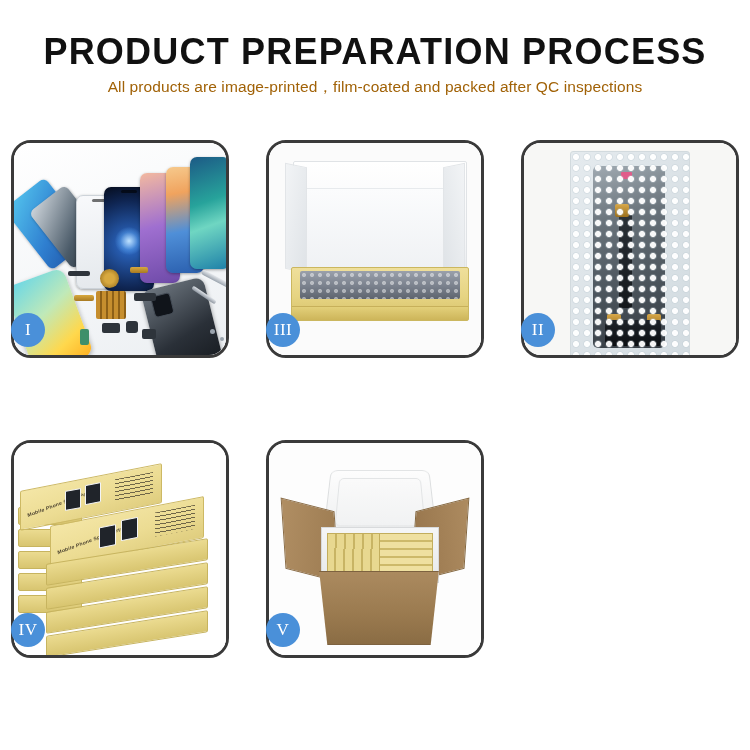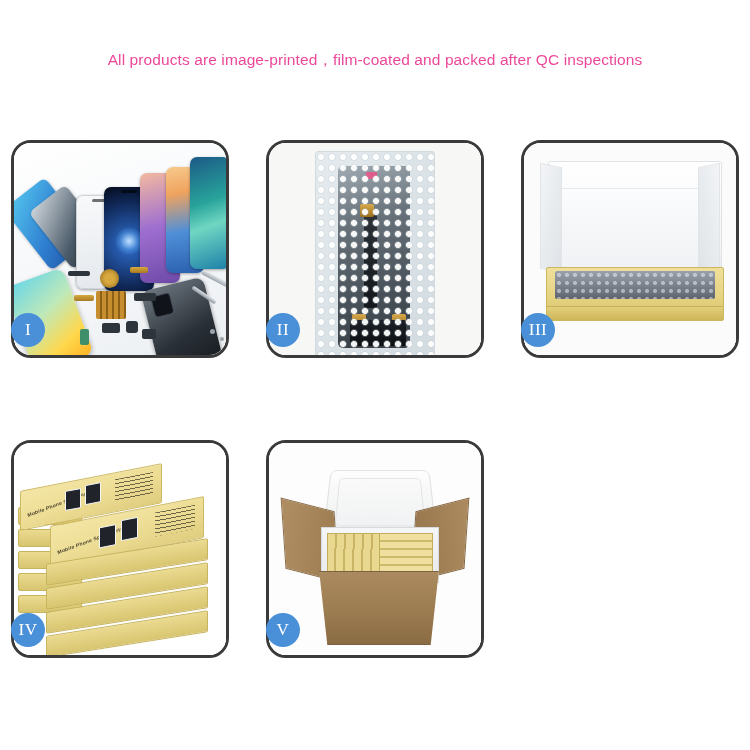--- a/index.html
+++ b/index.html
@@ -28,22 +28,22 @@
     letter-spacing: 1.2px;
     color: #111111;
     margin: 0;
     line-height: 44px;
     white-space: nowrap;
   }
   .page-subtitle {
     font-family: "Liberation Sans", sans-serif;
     font-size: 15.5px;
     font-weight: normal;
-    color: #ec4899;
-    margin: 20px 0 0 0;
+    color: #a16207;
+    margin: 3px 0 0 0;
     line-height: 20px;
     letter-spacing: 0.1px;
     white-space: nowrap;
   }
 
   
   .grid {
     position: absolute;
     top: 140px;
     left: 11px;
@@ -238,20 +238,21 @@
              background:#9a7c4f; transform: rotate(8deg); opacity:.9;}
   .tapeTab2{ position:absolute; left:80px; top:154px; width:11px; height:20px;
              background:#9a7c4f; transform: rotate(8deg); opacity:.9;}
   .seam6 { position:absolute; left:60px; top:34px; width:1px; height:52px;
              background:rgba(120,96,60,.5); transform: rotate(-22deg); }
 </style>
 </head>
 <body>
 
 <div class="header">
+  <h1 class="page-title">PRODUCT PREPARATION PROCESS</h1>
   <p class="page-subtitle">All products are image-printed，film-coated and packed after QC inspections</p>
 </div>
 
 <div class="grid">
 
   <div class="panel">
     <div class="panel-inner">
       <div class="p1-bg"></div>
       <div class="phone ph-a"></div>
       <div class="phone ph-a2"></div>
@@ -281,51 +282,51 @@
       <div class="tool"></div>
       <div class="tool2"></div>
       <div class="part" style="left:196px; top:186px; width:5px; height:5px; border-radius:50%; background:#9aa3ad;"></div>
       <div class="part" style="left:206px; top:194px; width:4px; height:4px; border-radius:50%; background:#9aa3ad;"></div>
     </div>
     <div class="badge">I</div>
   </div>
 
   <div class="panel">
     <div class="panel-inner">
+      <div class="p3-bg"></div>
+      <div class="lid3"></div>
+      <div class="lid3flapL"></div>
+      <div class="lid3flapR"></div>
+      <div class="tray3">
+        <div class="tray3inner"></div>
+        <div class="tray3edge"></div>
+      </div>
+    </div>
+    <div class="badge">III</div>
+  </div>
+
+  <div class="panel">
+    <div class="panel-inner">
       <div class="p2-bg"></div>
       <div class="bubblebag">
         <div class="screen2"></div>
         <div class="pinkTab"></div>
         <div class="flex2"></div>
         <div class="conn2" style="left:44px; top:52px;"></div>
         <div class="conn2" style="left:36px; top:162px;"></div>
         <div class="conn2" style="left:76px; top:162px;"></div>
         <div class="blackbar"></div>
         <div class="bubbles"></div>
       </div>
     </div>
     <div class="badge">II</div>
   </div>
 
   <div class="panel">
     <div class="panel-inner">
-      <div class="p3-bg"></div>
-      <div class="lid3"></div>
-      <div class="lid3flapL"></div>
-      <div class="lid3flapR"></div>
-      <div class="tray3">
-        <div class="tray3inner"></div>
-        <div class="tray3edge"></div>
-      </div>
-    </div>
-    <div class="badge">III</div>
-  </div>
-
-  <div class="panel">
-    <div class="panel-inner">
       <div class="p4-bg"></div>
 
       <div class="stackbox sb-side" style="left:4px;  top:64px;  width:62px; height:16px;"></div>
       <div class="stackbox sb-side" style="left:4px;  top:86px;  width:62px; height:16px;"></div>
       <div class="stackbox sb-side" style="left:4px;  top:108px; width:62px; height:16px;"></div>
       <div class="stackbox sb-side" style="left:4px;  top:130px; width:62px; height:16px;"></div>
       <div class="stackbox sb-side" style="left:4px;  top:152px; width:62px; height:16px;"></div>
 
       <div class="stackbox sb-top" style="left:6px; top:34px; width:140px; height:38px; transform: skewY(-11deg);">
         <div class="sb-label" style="left:6px; top:16px; transform: rotate(-10deg);">Mobile Phone Spare Parts</div>

